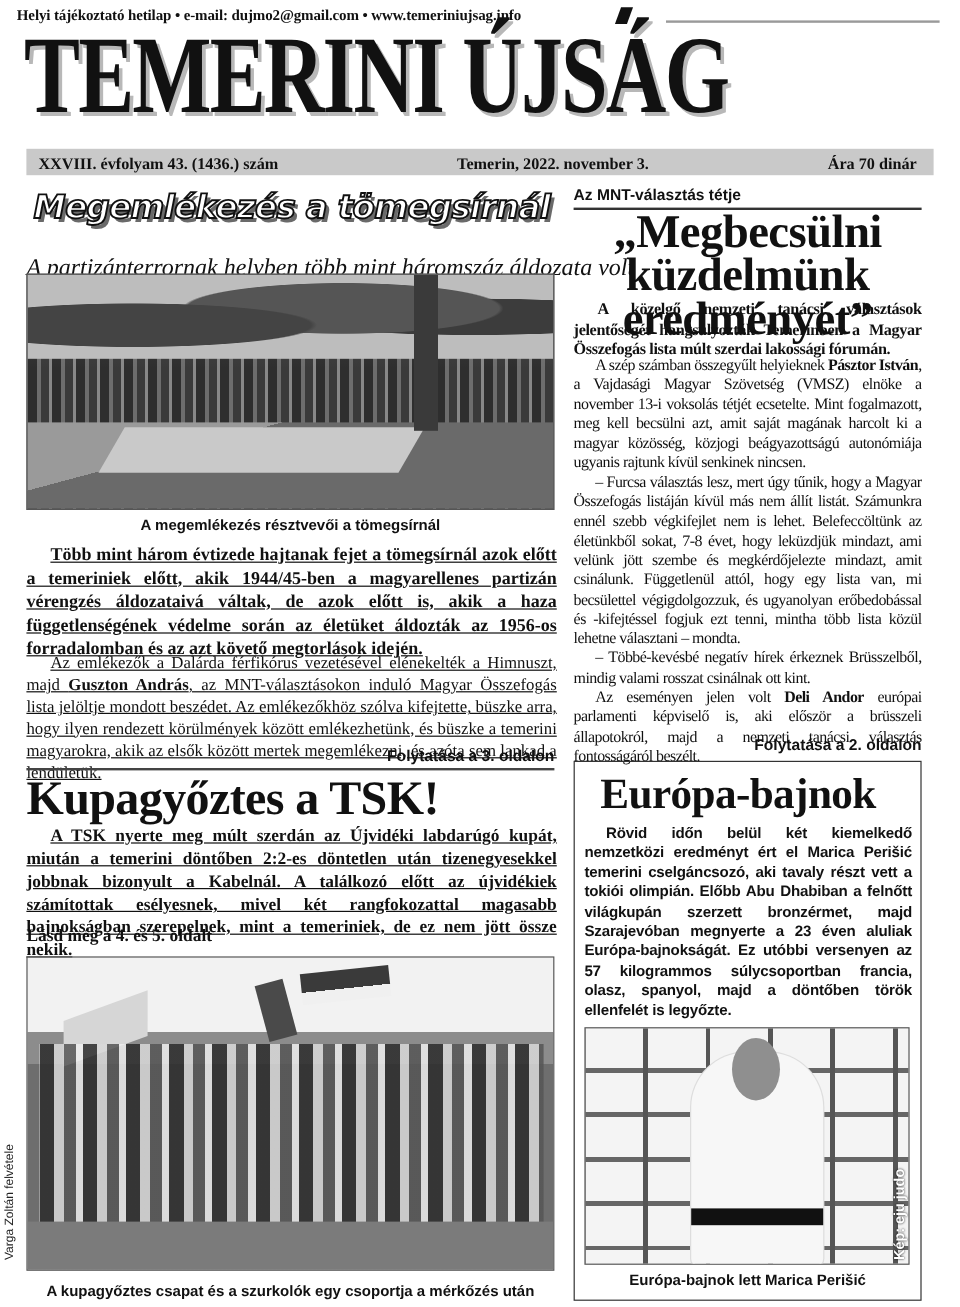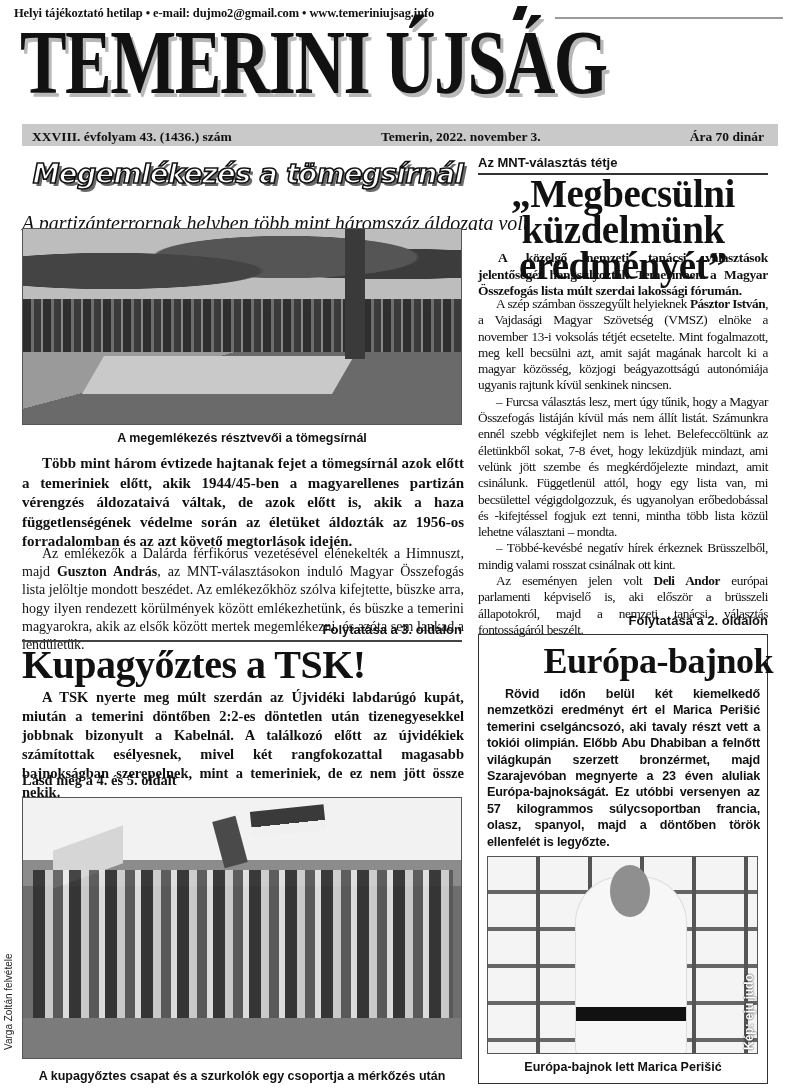--- a/index.html
+++ b/index.html
@@ -10,40 +10,40 @@
 
   
   .topline { left: 14px; top: 6px; font-size: 12.5px; font-weight: bold; font-family: "Liberation Serif", serif; letter-spacing: -0.1px; white-space: nowrap; }
   .topline-rule { left: 555px; top: 17px; width: 228px; height: 2px; background: #9a9a9a; }
   .topline-slash { left: 515px; top: 6px; width: 10px; height: 14px; background: #111; transform: skewX(-20deg); }
   .masthead { left: 20px; top: 16px; width: 760px; font-size: 92px; font-weight: bold; line-height: 1; letter-spacing: -2px; transform: scaleX(0.76); transform-origin: left top; white-space: nowrap; text-shadow: 4px 4px 0 #b8b8b8; font-family: "Liberation Serif", serif; }
   .infobar { left: 22px; top: 124px; width: 756px; height: 22px; background: #c9c9c9; display: flex; align-items: center; justify-content: space-between; padding: 4px 14px 0 10px; font-size: 13.5px; font-weight: bold; font-family: "Liberation Serif", serif; }
   .infobar span { white-space: nowrap; }
 
   
-  .h-outline { left: 28px; top: 158px; width: 440px; text-align: center; font-family: "DejaVu Sans", sans-serif; font-size: 27px; font-weight: bold; font-style: italic; color: #fff; -webkit-text-stroke: 1.6px #111; text-shadow: 3px 3px 0 #6a6a6a; letter-spacing: -0.5px; white-space: nowrap; }
+  .h-outline { left: 28px; top: 158px; width: 440px; font-family: "DejaVu Sans", sans-serif; font-size: 27px; font-weight: bold; font-style: italic; color: #fff; -webkit-text-stroke: 1.6px #111; text-shadow: 3px 3px 0 #6a6a6a; letter-spacing: -0.5px; white-space: nowrap; }
   .subhead { left: 22px; top: 212px; width: 444px; text-align: center; font-style: italic; font-size: 20px; white-space: nowrap; }
   .photo { background: #8a8a8a; border: 1px solid #555; overflow: hidden; }
   .photo1 { left: 22px; top: 228px; width: 440px; height: 197px;
     background:
       linear-gradient(180deg, rgba(255,255,255,0.15) 0%, rgba(0,0,0,0) 40%),
       repeating-linear-gradient(90deg, #2e2e2e 0 8px, #6d6d6d 8px 11px, #3a3a3a 11px 18px, #888 18px 20px),
       #777; }
   .photo1 .trees { position: absolute; left: 0; top: 0; width: 100%; height: 70px; background: radial-gradient(ellipse at 20% 60%, #444 0 30%, transparent 31%), radial-gradient(ellipse at 60% 40%, #555 0 35%, transparent 36%), radial-gradient(ellipse at 85% 50%, #3c3c3c 0 30%, transparent 31%), #bdbdbd; }
   .photo1 .ground { position: absolute; left: 0; bottom: 0; width: 100%; height: 72px; background: linear-gradient(165deg, #9a9a9a 0 30%, #6a6a6a 30% 100%); }
   .photo1 .path { position: absolute; left: 70px; bottom: 30px; width: 250px; height: 38px; background: #c9c9c9; transform: skewX(-30deg); }
   .photo1 .tree-trunk { position: absolute; left: 322px; top: 0; width: 20px; height: 130px; background: #3a3a3a; }
 
   .caption { text-align: center; font-family: "Liberation Sans", sans-serif; font-weight: bold; font-size: 12.5px; white-space: nowrap; }
   .cap1 { left: 22px; top: 431px; width: 440px; }
 
   .body-bold { font-weight: bold; font-size: 15px; line-height: 19.5px; text-align: justify; }
   .body { font-size: 14px; line-height: 18.2px; text-align: justify; }
   .indent { text-indent: 20px; }
-  .left-col { left: 22px; width: 442px; }
+  .left-col { left: 22px; width: 442px; text-decoration: underline; }
   .art1-lead { top: 454px; }
   .art1-body { top: 545px; }
   .cont { text-align: right; font-family: "Liberation Sans", sans-serif; font-weight: bold; font-size: 13px; white-space: nowrap; }
   .cont1 { left: 22px; top: 622px; width: 440px; }
   .rule-left { left: 22px; top: 640px; width: 440px; height: 2px; background: #444; }
 
   
   .kicker { left: 478px; top: 155px; width: 290px; font-family: "Liberation Sans", sans-serif; font-weight: bold; font-size: 13px; }
   .rule-right { left: 478px; top: 173px; width: 290px; height: 2px; background: #333; }
   .h-right { left: 476px; top: 176px; width: 294px; text-align: center; font-weight: bold; font-size: 39px; line-height: 36px; letter-spacing: -0.5px; }
@@ -64,21 +64,21 @@
   .photo2 .flag1 { position: absolute; left: 228px; top: 10px; width: 74px; height: 26px; background: linear-gradient(180deg, #3a3a3a 0 60%, #f0f0f0 60%); transform: rotate(-6deg); }
   .photo2 .flag2 { position: absolute; left: 195px; top: 20px; width: 24px; height: 48px; background: #4a4a4a; transform: rotate(-15deg); }
   .photo2 .flag3 { position: absolute; left: 30px; top: 40px; width: 70px; height: 38px; background: #d6d6d6; transform: skewY(-20deg); }
   .photo2 .grass { position: absolute; left: 0; bottom: 0; width: 100%; height: 40px; background: #7b7b7b; }
   .credit-left { left: 2px; top: 890px; width: 14px; height: 160px; }
   .credit-left span { position: absolute; left: 0; bottom: 0; transform: rotate(-90deg); transform-origin: left bottom; translate: 12px 0; white-space: nowrap; font-family: "Liberation Sans", sans-serif; font-size: 10px; color: #222; }
   .cap2 { left: 22px; top: 1069px; width: 440px; }
 
   
   .eb-box { left: 478px; top: 634px; width: 290px; height: 450px; border: 1.5px solid #333; }
-  .h-eb { left: 483px; top: 640px; width: 290px; text-align: right; font-weight: bold; font-size: 36px; line-height: 42px; letter-spacing: -0.5px; white-space: nowrap; }
+  .h-eb { left: 470px; top: 640px; width: 290px; text-align: center; font-weight: bold; font-size: 36px; line-height: 42px; letter-spacing: -0.5px; white-space: nowrap; }
   .eb-body { left: 487px; top: 686px; width: 273px; font-family: "Liberation Sans", sans-serif; font-weight: bold; font-size: 12.6px; line-height: 16.4px; text-align: justify; text-indent: 18px; letter-spacing: -0.15px; }
   .photo3 { left: 487px; top: 856px; width: 271px; height: 198px;
     background:
       repeating-linear-gradient(90deg, transparent 0 48px, #555 48px 52px),
       repeating-linear-gradient(180deg, #f4f4f4 0 33px, #666 33px 37px); }
   .photo3 .judoka { position: absolute; left: 88px; top: 20px; width: 110px; height: 178px; background: #f7f7f7; border-radius: 46px 46px 6px 6px; box-shadow: 0 0 0 1px #ddd; }
   .photo3 .head { position: absolute; left: 122px; top: 8px; width: 40px; height: 52px; background: #8f8f8f; border-radius: 50%; }
   .photo3 .belt { position: absolute; left: 88px; top: 150px; width: 110px; height: 14px; background: #111; }
   .credit-right { left: 744px; top: 940px; width: 14px; height: 110px; }
   .credit-right span { position: absolute; left: 0; bottom: 0; transform: rotate(-90deg); transform-origin: left bottom; translate: 12px 0; white-space: nowrap; font-family: "Liberation Sans", sans-serif; font-size: 12px; font-weight: bold; color: #fff; text-shadow: 0 0 2px #000; }

